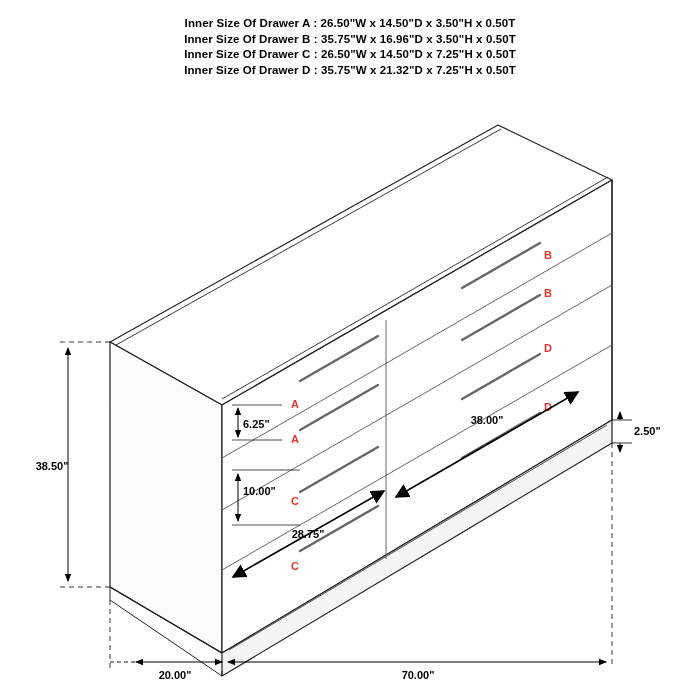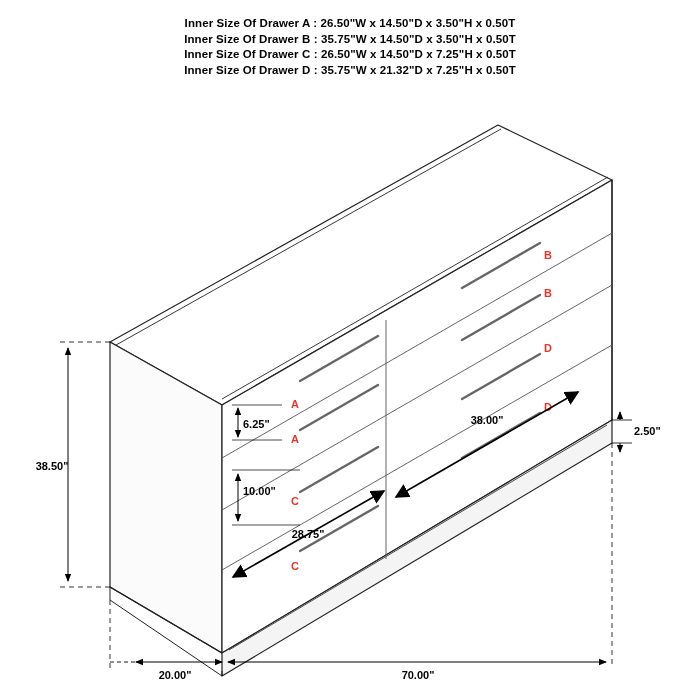--- a/index.html
+++ b/index.html
@@ -52,21 +52,21 @@
     font-family: "Liberation Sans", sans-serif;
   }
 </style>
 </head>
 <body>
 
 <div id="stage">
 
   <div class="spec-list">
     <div class="spec-line">Inner Size Of Drawer A : 26.50"W x 14.50"D x 3.50"H x 0.50T</div>
-    <div class="spec-line">Inner Size Of Drawer B : 35.75"W x 14.50"D x 3.50"H x 0.50T</div>
+    <div class="spec-line">Inner Size Of Drawer B : 35.75"W x 16.96"D x 3.50"H x 0.50T</div>
     <div class="spec-line">Inner Size Of Drawer C : 26.50"W x 14.50"D x 7.25"H x 0.50T</div>
     <div class="spec-line">Inner Size Of Drawer D : 35.75"W x 21.32"D x 7.25"H x 0.50T</div>
   </div>
 
   <svg class="diagram" width="700" height="700" viewBox="0 0 700 700">
 
     <defs>
       <marker id="arrHead" markerWidth="9" markerHeight="9" refX="8" refY="4.5" orient="auto">
         <path d="M0,0 L9,4.5 L0,9 z" fill="#000"></path>
       </marker>

